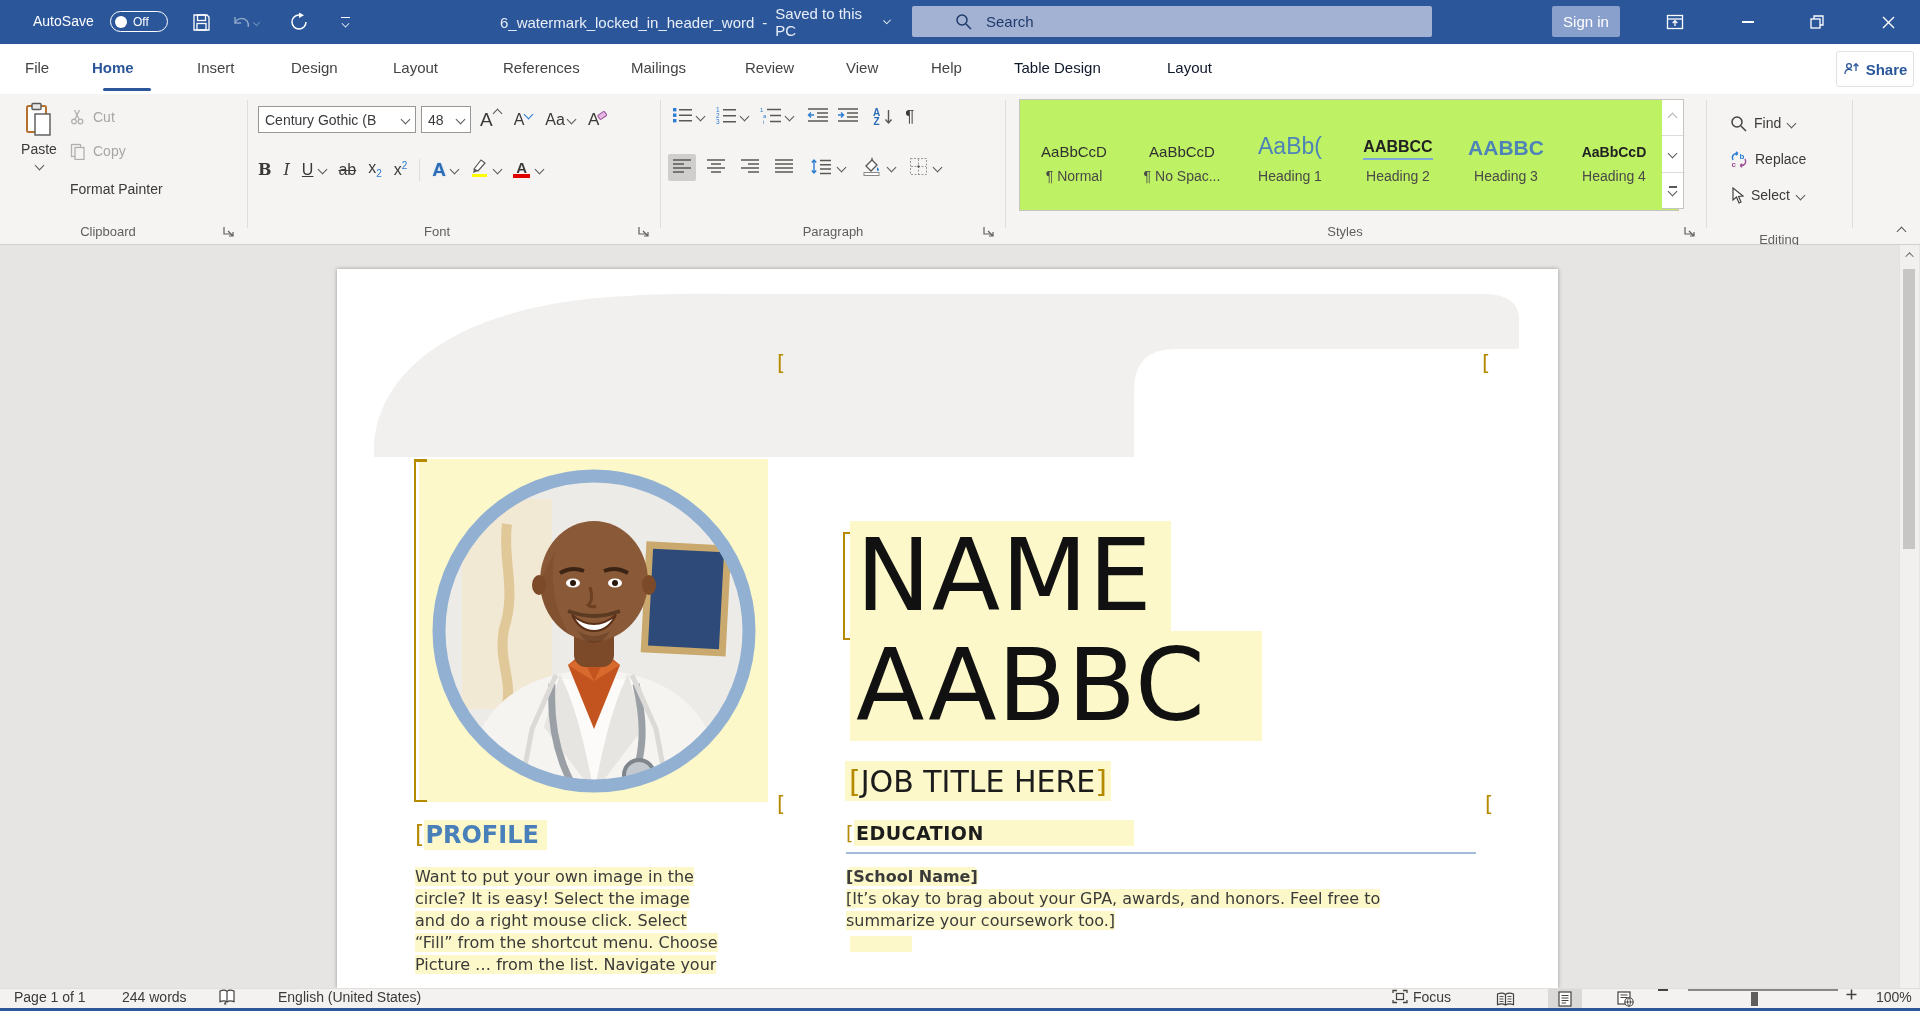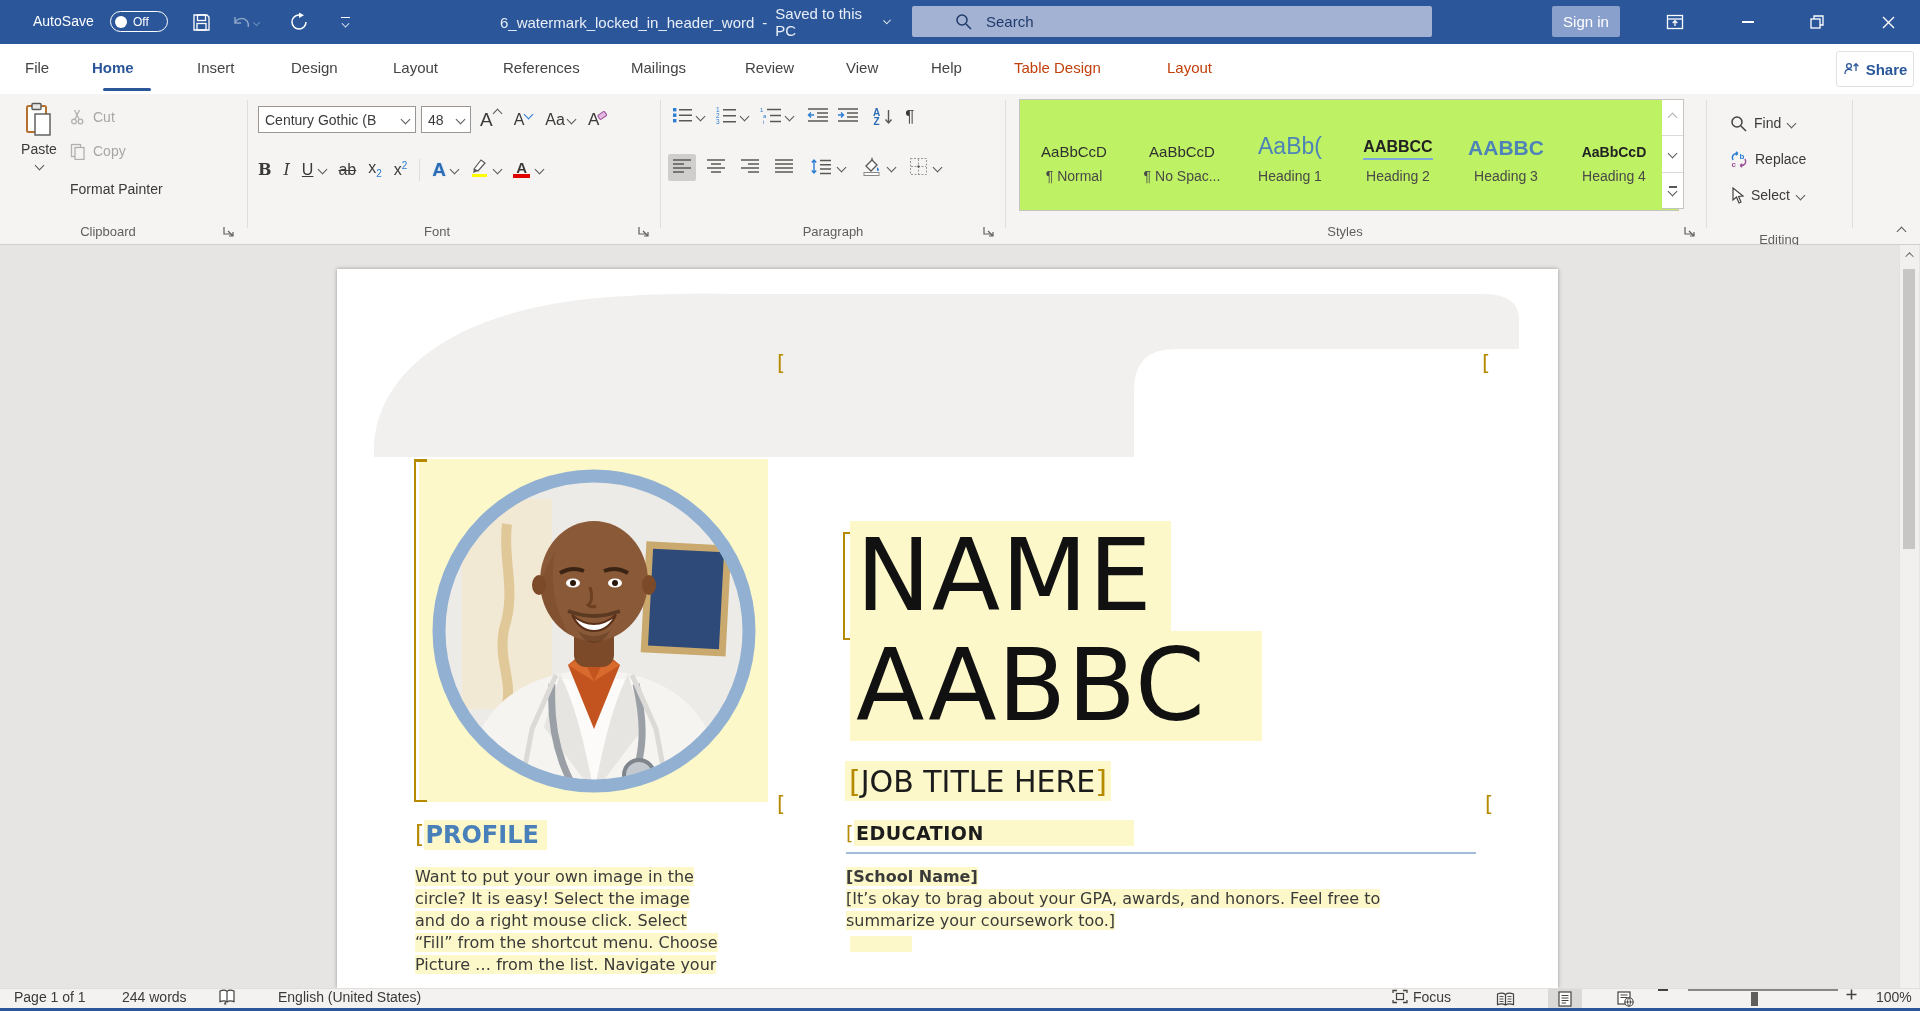--- a/index.html
+++ b/index.html
@@ -12,21 +12,21 @@
   .pill{width:58px;height:21px;border:1px solid #fff;border-radius:11px;display:flex;align-items:center;gap:6px;padding:0 7px 0 4px;box-sizing:border-box;}
   .pill .dot{width:12px;height:12px;border-radius:50%;background:#fff;}
   .qat-ic{width:30px;height:30px;display:flex;align-items:center;justify-content:center;}
   .search-box{background:#a3b2d3;border-radius:2px;display:flex;align-items:center;color:#1e3a6b;}
   .search-box input{background:transparent;border:none;outline:none;color:#1e3a6b;font-size:15px;font-family:"Liberation Sans",sans-serif;width:380px;}
   .search-box input::placeholder{color:#1e3a6b;opacity:1;}
   .winbtn{width:46px;height:44px;display:flex;align-items:center;justify-content:center;}
   
   .tabsrow{left:0;top:44px;width:1920px;height:50px;background:#fff;}
   .tab{position:absolute;top:0;height:46px;display:flex;align-items:center;font-size:15px;color:#444;}
-  .tab.ctx{color:#c2410c;}
+  .tab.ctx{color:#0f172a;}
   .tab.active{color:#2b579a;font-weight:bold;}
   .share-btn{position:absolute;display:flex;align-items:center;gap:6px;background:#fff;border:1px solid #e4e2e0;border-radius:3px;color:#2b579a;font-size:15px;font-weight:bold;justify-content:center;}
   
   .ribbon{left:0;top:94px;width:1920px;height:150px;background:#f5f4f2;border-bottom:1px solid #d2d0ce;font-size:14px;color:#3b3a39;}
   .vsep{position:absolute;top:6px;height:128px;width:1px;background:#e0dedc;}
   .grouplabel{position:absolute;top:130px;font-size:13px;color:#605e5c;text-align:center;}
   .launcher{position:absolute;top:131px;color:#605e5c;}
   .cv{width:6px;height:6px;border-right:1.4px solid #5a5856;border-bottom:1.4px solid #5a5856;transform:rotate(45deg);display:inline-block;}
   .cvu{transform:rotate(-135deg);}
   .cv.white{border-color:#fff;}
@@ -517,21 +517,21 @@
         <div style="font-size:24px;font-weight:bold;color:#4a80ba;"><span class="gold" style="font-weight:normal;">[</span><span class="hl" style="padding:1px 8px 1px 1px;">PROFILE</span></div>
         <div class="docbody" style="margin-top:17px;width:330px;">
           <span class="hl">Want to put your own image in the<br>circle?  It is easy!  Select the image<br>and do a right mouse click.  Select<br>“Fill” from the shortcut menu.  Choose<br>Picture … from the list.  Navigate your</span>
         </div>
       </div>
 
       <div class="r" style="left:509px;top:553px;">
         <div style="font-size:19px;font-weight:bold;color:#1c1c1c;letter-spacing:.5px;"><span class="gold" style="font-weight:normal;">[</span><span class="hl" style="padding:2px 150px 2px 2px;">EDUCATION</span></div>
         <div style="width:630px;height:2px;background:#a3bcd7;margin-top:8px;"></div>
         <div class="docbody" style="margin-top:12px;">
-          <div><span class="hl" style="font-weight:bold;">[School Name]</span></div>
+          <div><span class="hl" style="font-weight:bold;border-radius:6px;">[School Name]</span></div>
           <div><span class="hl">[It’s okay to brag about your GPA, awards, and honors. Feel free to<br>summarize your coursework too.]</span></div>
           <div style="margin-top:4px;"><span class="hl" style="display:inline-block;width:62px;height:16px;margin-left:4px;"></span></div>
         </div>
       </div>
     </div>
 
     <div class="scrollbar">
       <span class="cv cvu" style="position:absolute;left:6px;top:8px;transform:rotate(-135deg) scale(.85);"></span>
       <div class="sb-thumb" style="top:24px;height:280px;"></div>
     </div>

